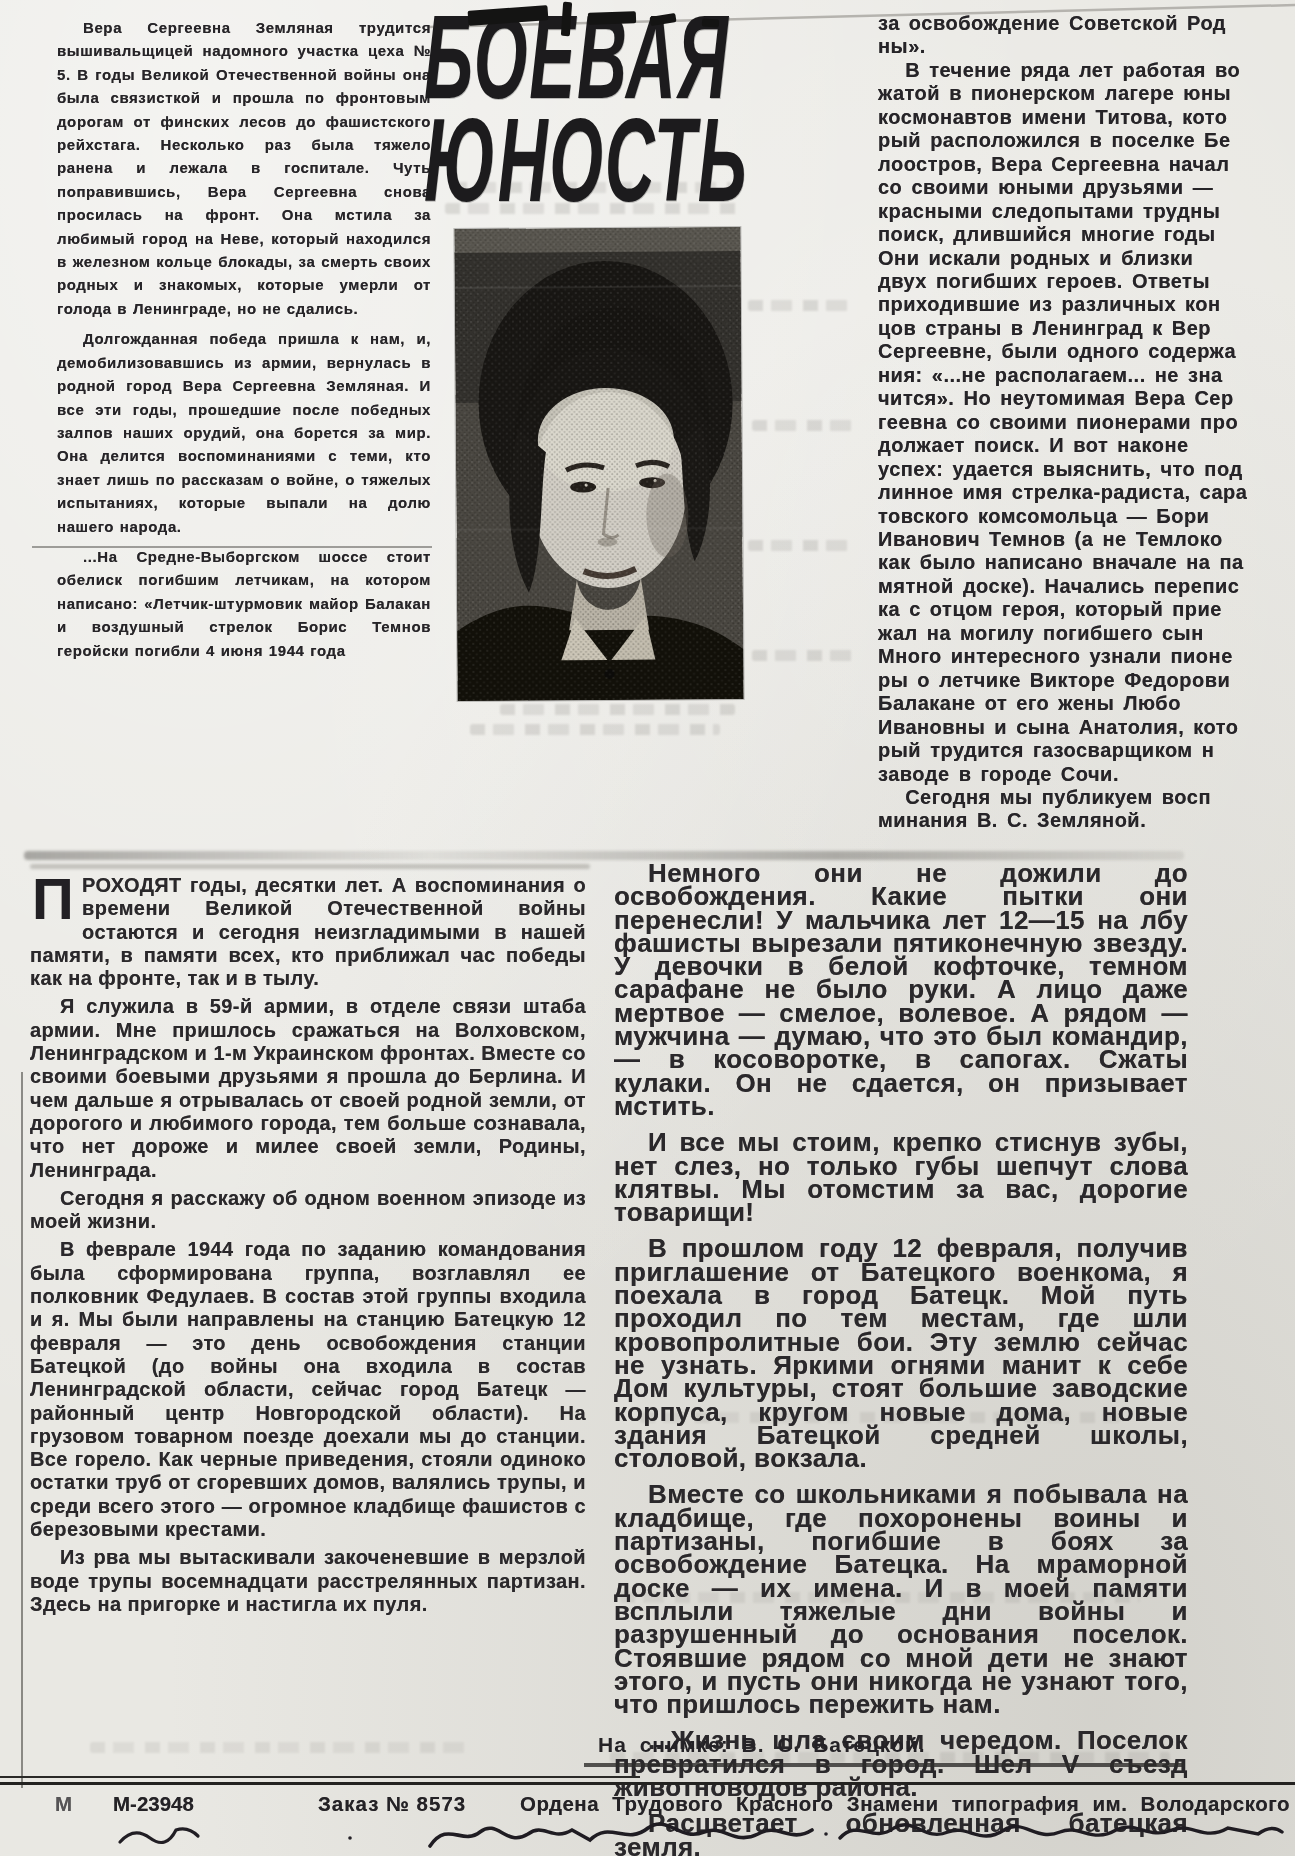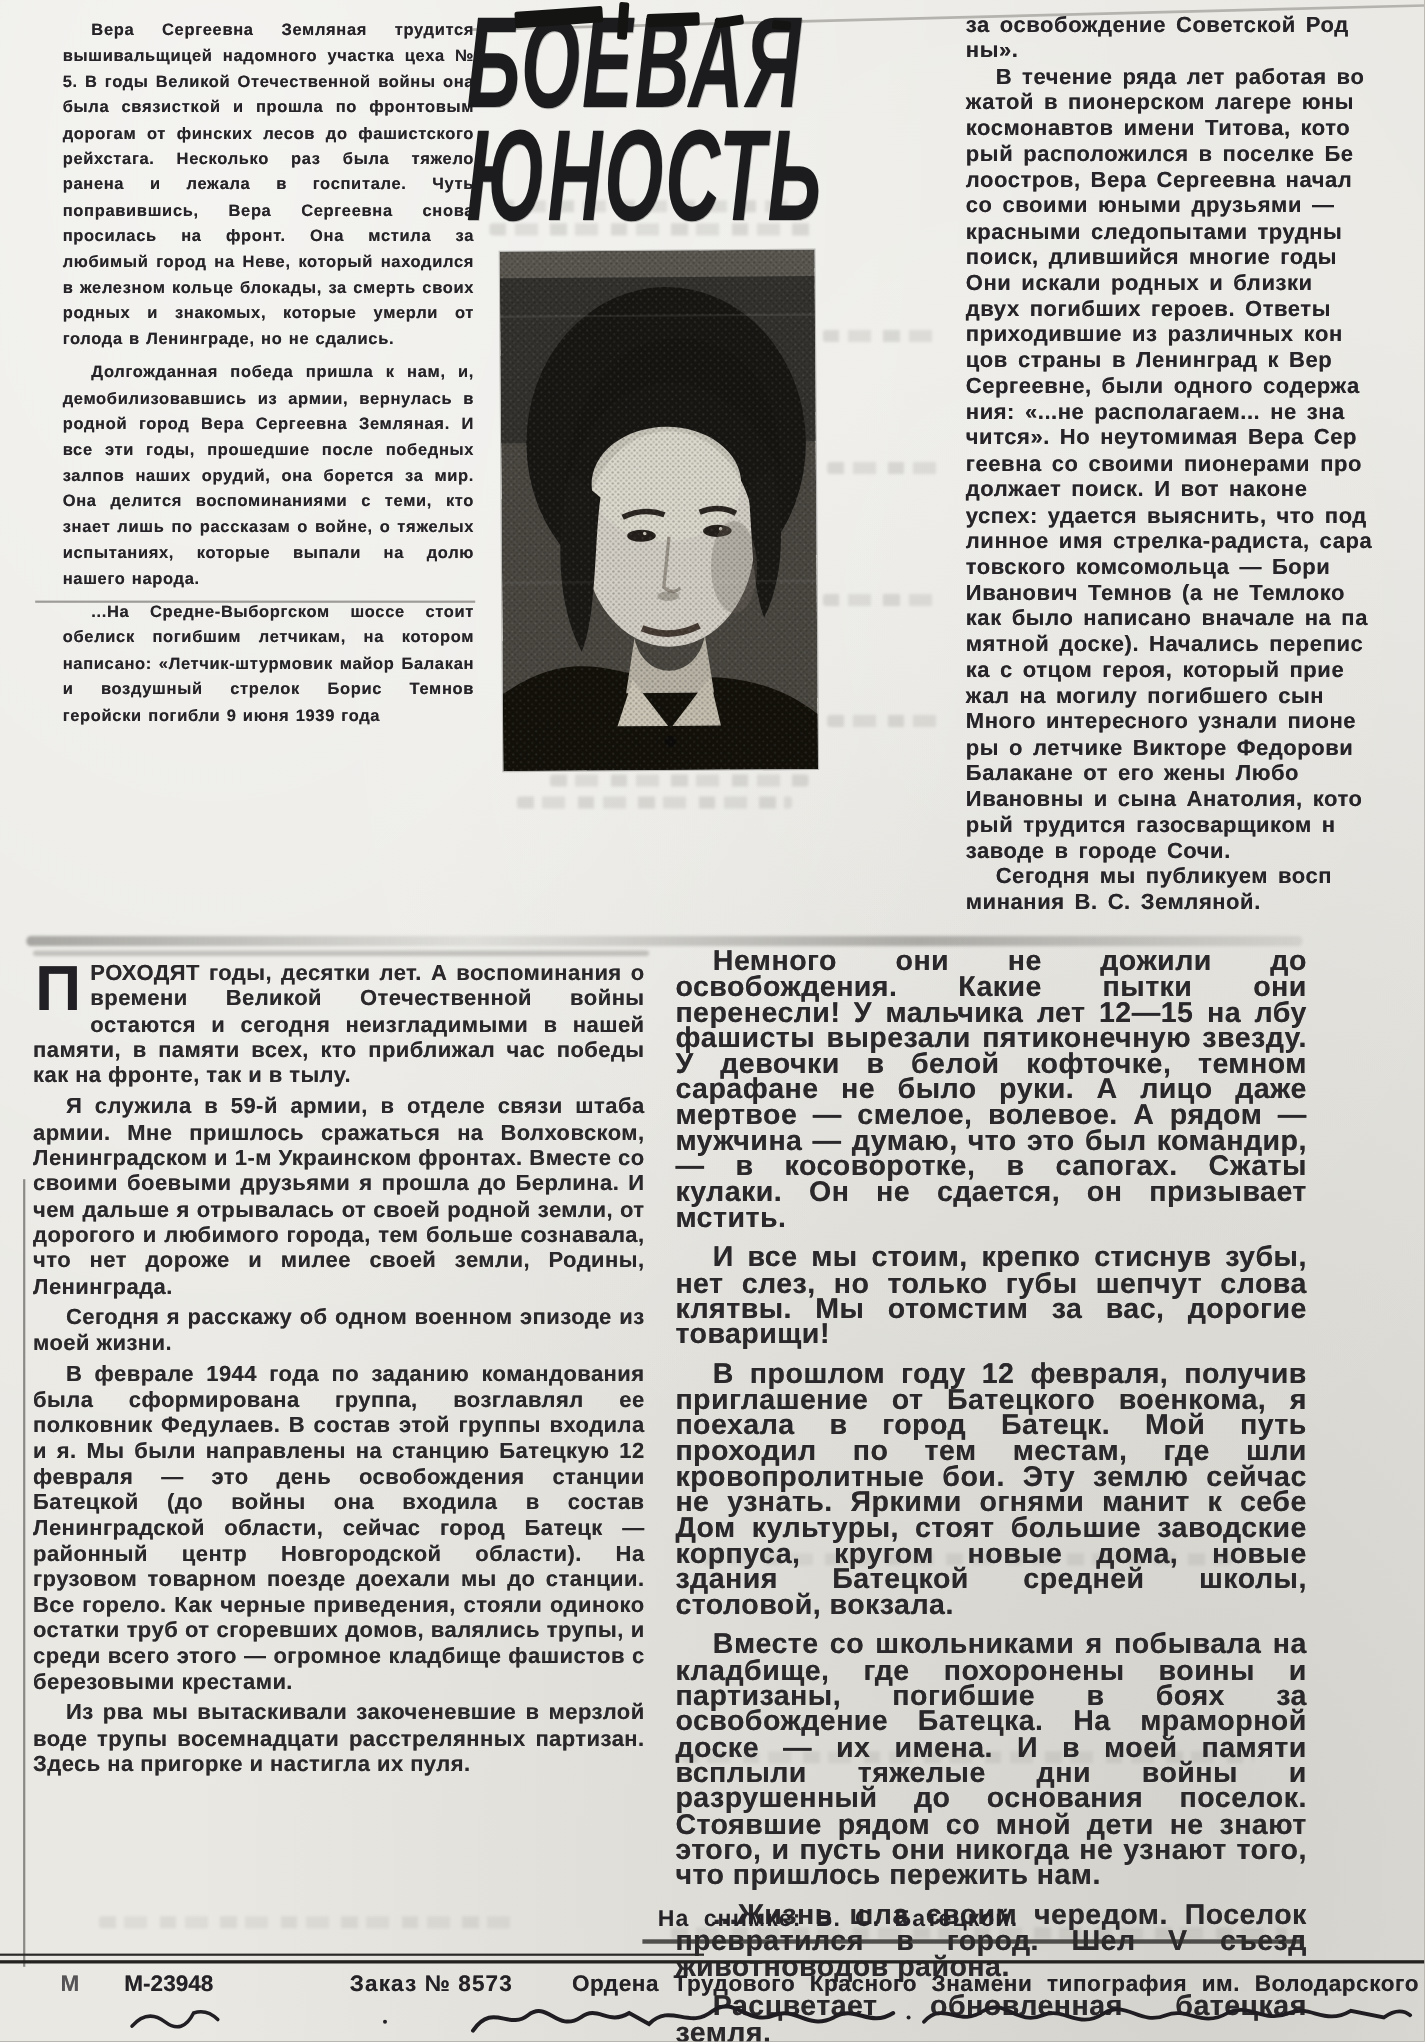--- a/index.html
+++ b/index.html
@@ -109,21 +109,21 @@
   </svg>
 
   <div class="headline">
     <span class="hl">БОЕВАЯ</span>
     <span class="hl">ЮНОСТЬ</span>
   </div>
 
   <div class="col-top-left">
       <div class="par">Вера Сергеевна Земляная трудится вышивальщицей надомного участка цеха № 5. В годы Великой Отечественной войны она была связисткой и прошла по фронтовым дорогам от финских лесов до фашистского рейхстага. Несколько раз была тяжело ранена и лежала в госпитале. Чуть поправившись, Вера Сергеевна снова просилась на фронт. Она мстила за любимый город на Неве, который находился в железном кольце блокады, за смерть своих родных и знакомых, которые умерли от голода в Ленинграде, но не сдались.</div>
       <div class="par">Долгожданная победа пришла к нам, и, демобилизовавшись из армии, вернулась в родной город Вера Сергеевна Земляная. И все эти годы, прошедшие после победных залпов наших орудий, она борется за мир. Она делится воспоминаниями с теми, кто знает лишь по рассказам о войне, о тяжелых испытаниях, которые выпали на долю нашего народа.</div>
-      <div class="par">...На Средне-Выборгском шоссе стоит обелиск погибшим летчикам, на котором написано: «Летчик-штурмовик майор Балакан и воздушный стрелок Борис Темнов геройски погибли 9 июня 1939 года</div>
+      <div class="par">...На Средне-Выборгском шоссе стоит обелиск погибшим летчикам, на котором написано: «Летчик-штурмовик майор Балакан и воздушный стрелок Борис Темнов геройски погибли 4 июня 1944 года</div>
     </div>
 
   <div class="col-top-right">
       <div class="tr-line">за освобождение Советской Род</div>
       <div class="tr-line">ны».</div>
       <div class="tr-line">   В течение ряда лет работая во</div>
       <div class="tr-line">жатой в пионерском лагере юны</div>
       <div class="tr-line">космонавтов имени Титова, кото</div>
       <div class="tr-line">рый расположился в поселке Бе</div>
       <div class="tr-line">лоостров, Вера Сергеевна начал</div>

